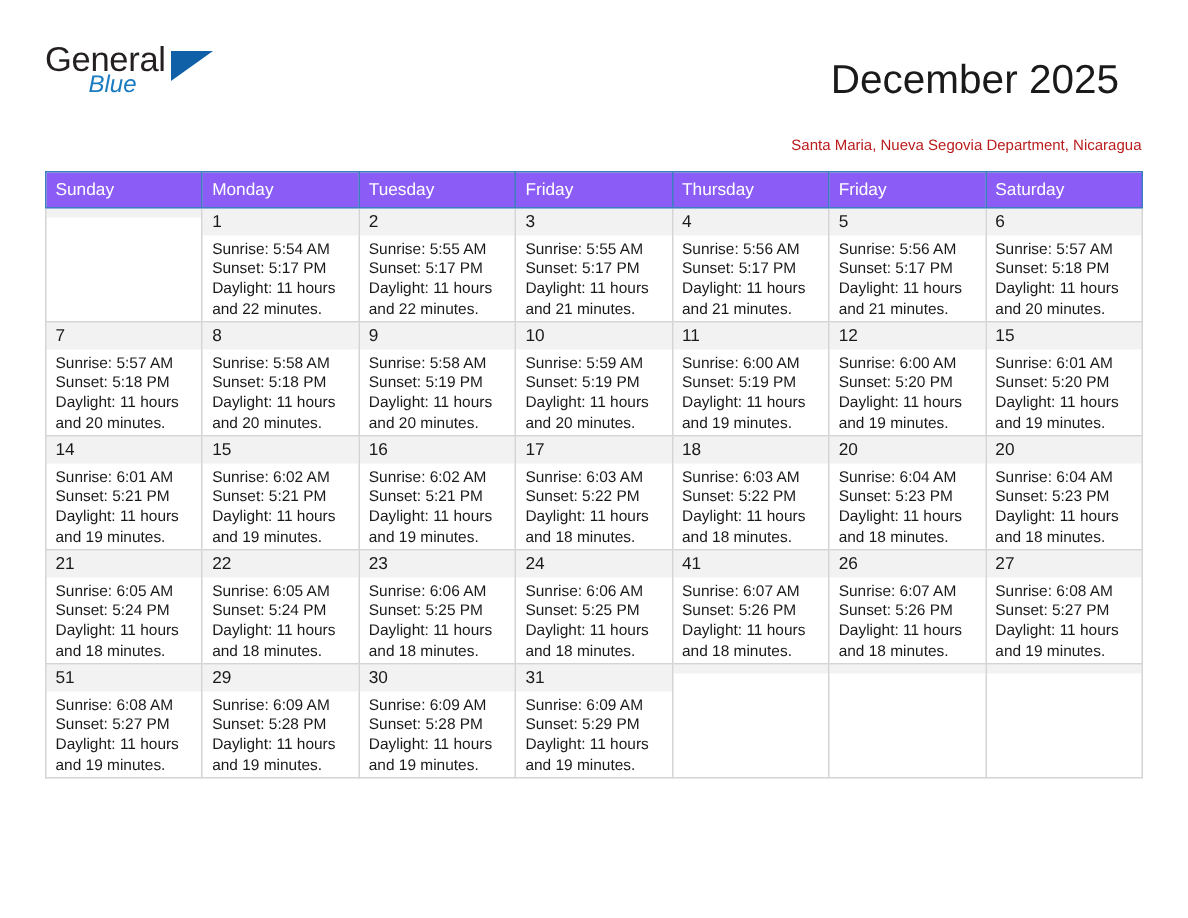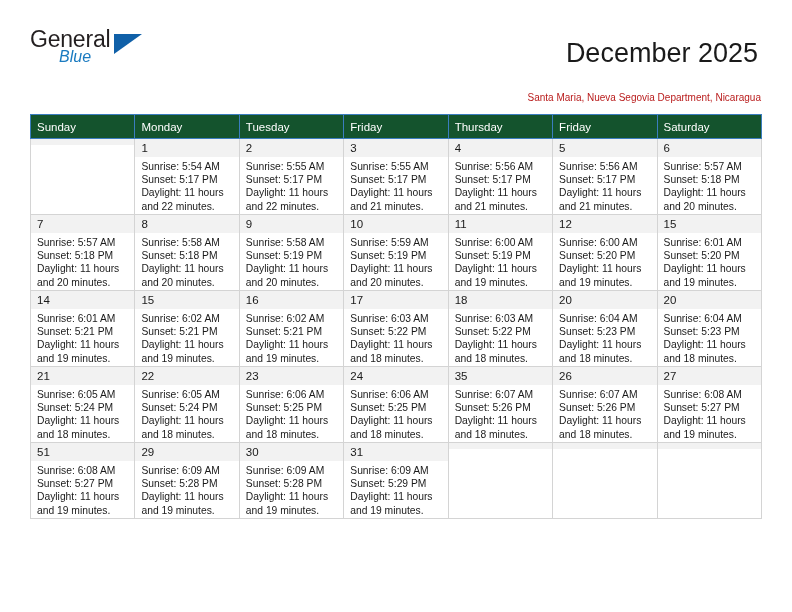--- a/index.html
+++ b/index.html
@@ -56,21 +56,21 @@
     top: 6px;
     width: 0;
     height: 0;
     border-left: 28px solid #1060a8;
     border-bottom: 20px solid transparent;
   }
   .title {
     font-size: 27px;
     color: #1a1a1a;
     font-weight: normal;
-    margin: 4px;
+    margin: 16px;
     line-height: 1;
     padding-top: 3px;
     letter-spacing: 0px;
   }
   .subtitle-row {
     text-align: right;
     margin-top: 9px;
     padding-right: 1px;
   }
   .subtitle {
@@ -79,21 +79,21 @@
   }
 
   
   .calendar {
     margin-top: 9px;
     width: 732px;
     border-collapse: collapse;
     table-layout: fixed;
   }
   .calendar th {
-    background: #14532d;
+    background: #8b5cf6;
     color: #ffffff;
     font-weight: normal;
     font-size: 11.5px;
     text-align: left;
     padding: 5px 0 5px 6px;
     border: 1px solid #3b7dbf;
     height: 13px;
   }
   .calendar td {
     vertical-align: top;
@@ -441,21 +441,21 @@
             <div class="lines">
               <div>Sunrise: 6:06 AM</div>
               <div>Sunset: 5:25 PM</div>
               <div>Daylight: 11 hours</div>
               <div>and 18 minutes.</div>
             </div>
           </div>
         </td>
         <td>
           <div class="cell-inner">
-            <span class="daynum">35</span>
+            <span class="daynum">41</span>
             <div class="lines">
               <div>Sunrise: 6:07 AM</div>
               <div>Sunset: 5:26 PM</div>
               <div>Daylight: 11 hours</div>
               <div>and 18 minutes.</div>
             </div>
           </div>
         </td>
         <td>
           <div class="cell-inner">

